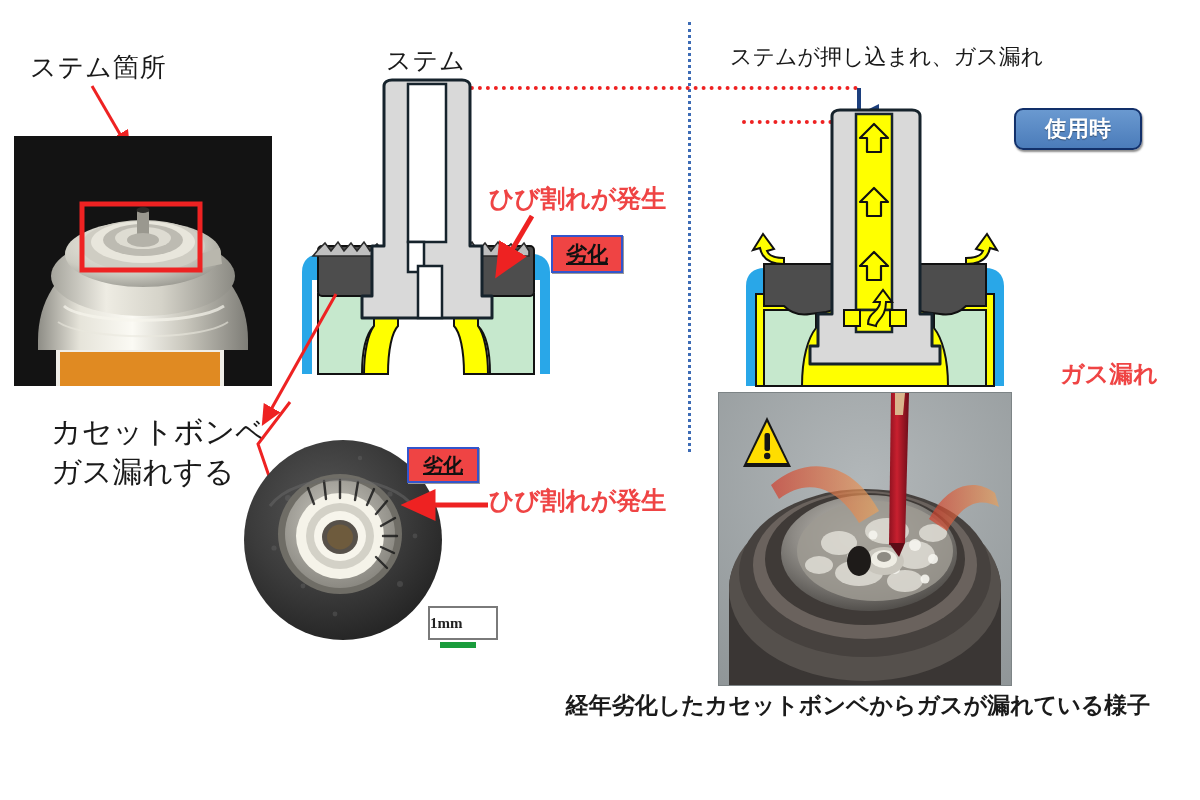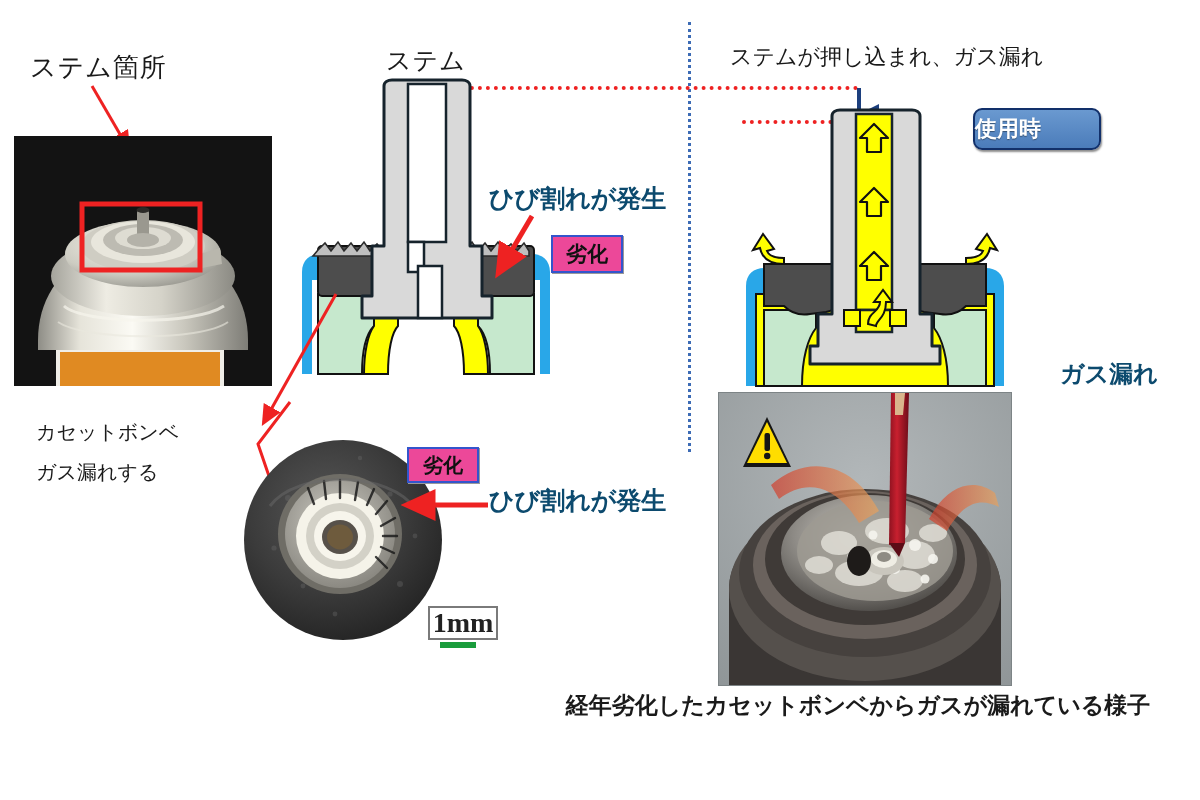--- a/index.html
+++ b/index.html
@@ -8,59 +8,59 @@
     background:#ffffff;
     font-family:"Liberation Serif","DejaVu Serif",serif;
     position:relative;overflow:hidden;
   }
   .stage{position:absolute;left:0;top:0;width:1200px;height:800px;}
   .abs{position:absolute;}
 
   
   .jp{font-family:"DejaVu Sans","Liberation Sans",sans-serif;font-weight:400;color:#1a1a1a;}
   .jp-serif{font-family:"DejaVu Serif","Liberation Serif",serif;font-weight:700;color:#1a1a1a;}
-  .red-txt{color:#0c4a6e;font-family:"DejaVu Sans","Liberation Sans",sans-serif;font-weight:700;}
+  .red-txt{color:#ef4444;font-family:"DejaVu Sans","Liberation Sans",sans-serif;font-weight:700;}
 
   .label-stem-photo{left:30px;top:50px;font-size:26px;letter-spacing:1px;}
   .label-stem{left:386px;top:44px;font-size:25px;letter-spacing:1px;}
   .label-push{left:730px;top:42px;font-size:22px;letter-spacing:0px;}
   .label-crack-top{left:489px;top:182px;font-size:25px;}
   .label-crack-bottom{left:489px;top:484px;font-size:25px;}
   .label-leak-do{left:968px;top:190px;font-size:25px;}
   .label-leak{left:1060px;top:358px;font-size:24px;}
-  .label-packing{left:36px;top:412px;font-size:20px;line-height:40px;}
+  .label-packing{left:51px;top:412px;font-size:30px;line-height:40px;}
   .caption{left:528px;top:686px;font-size:23px;line-height:38px;text-align:center;width:660px;}
 
   
   .badge-rekka{
-    background:#ec4899;border:2px solid #3355cc;
+    background:#ef4444;border:2px solid #3355cc;
     color:#111;font-family:"DejaVu Sans","Liberation Sans",sans-serif;font-weight:700;
-    text-align:center;box-shadow:1px 1px 0 #999;
+    text-align:center;box-shadow:1px 1px 0 #999;text-decoration:underline;
   }
   .badge-rekka.b1{left:551px;top:235px;width:68px;height:34px;line-height:34px;font-size:21px;}
   .badge-rekka.b2{left:407px;top:447px;width:68px;height:32px;line-height:32px;font-size:20px;}
   .badge-use{
-    left:973px;top:108px;width:124px;height:38px;line-height:38px;
+    left:1014px;top:108px;width:124px;height:38px;line-height:38px;
     background:linear-gradient(#6a99d0,#4b7cba);
     border:2px solid #12306a;border-radius:9px;
-    color:#ffffff;text-align:left;font-size:22px;
+    color:#ffffff;text-align:center;font-size:22px;
     font-family:"DejaVu Sans","Liberation Sans",sans-serif;font-weight:700;
     box-shadow:1px 2px 2px rgba(0,0,0,.45);
     text-shadow:0 1px 1px rgba(0,0,0,.4);
   }
 
   
   .photo-canister{left:14px;top:136px;width:258px;height:250px;background:#111;overflow:hidden;}
   .photo-leak{left:718px;top:392px;width:292px;height:292px;background:#9aa0a2;overflow:hidden;
               border:1px solid #7d8486;}
   .photo-packing{left:240px;top:436px;width:206px;height:206px;}
 
   
   .scalebox{left:428px;top:606px;width:66px;height:30px;border:2px solid #7a7a7a;background:#fff;
-            text-align:center;line-height:30px;font-size:28px;color:#222;
+            text-align:left;line-height:30px;font-size:15px;color:#222;
             font-family:"Liberation Serif","DejaVu Serif",serif;font-weight:700;}
   .scalebar{left:440px;top:642px;width:36px;height:6px;background:#1a9c3c;}
 
   
   .divider{left:688px;top:22px;width:0;height:430px;border-left:3px dotted #3c6bb5;}
 
   
   .dotline{height:0;border-top:4px dotted #ee2222;}
   .dotline.l1{left:398px;top:86px;width:460px;}
   .dotline.l2{left:742px;top:120px;width:122px;}

